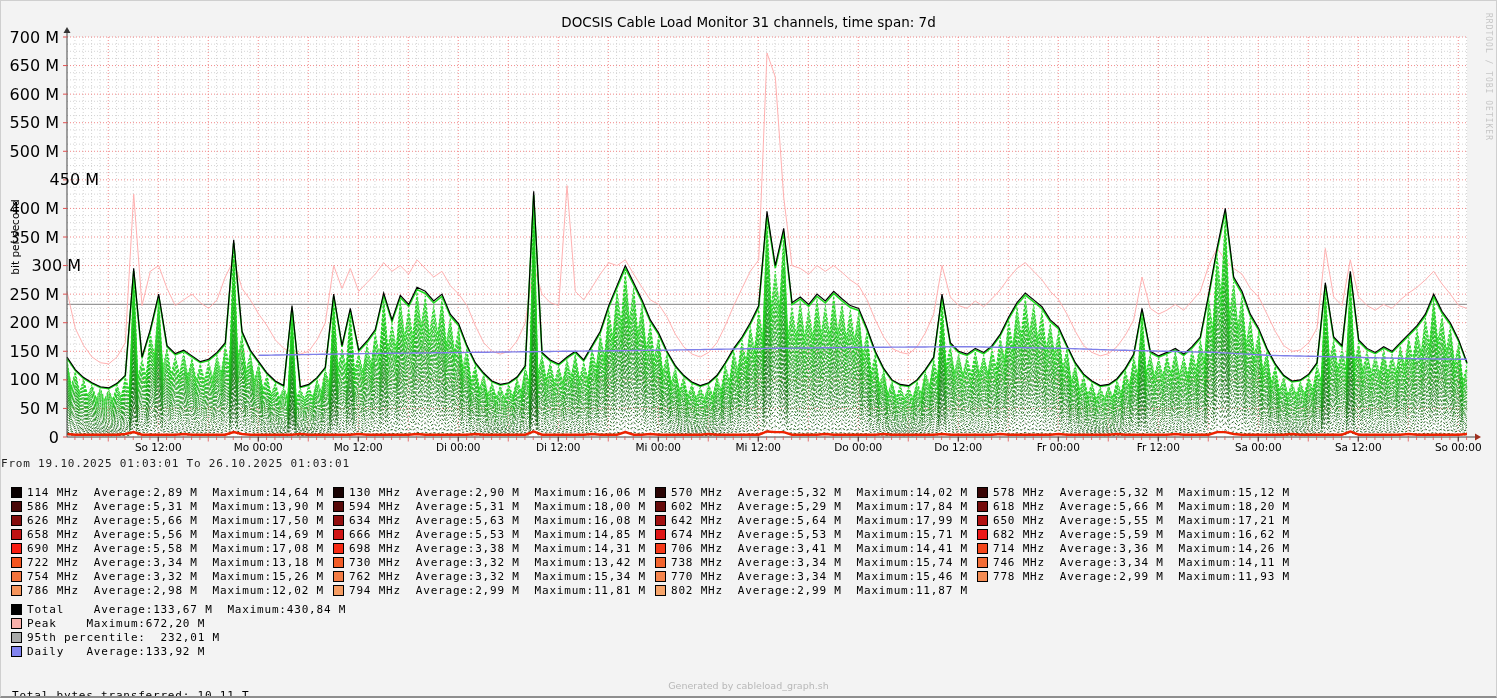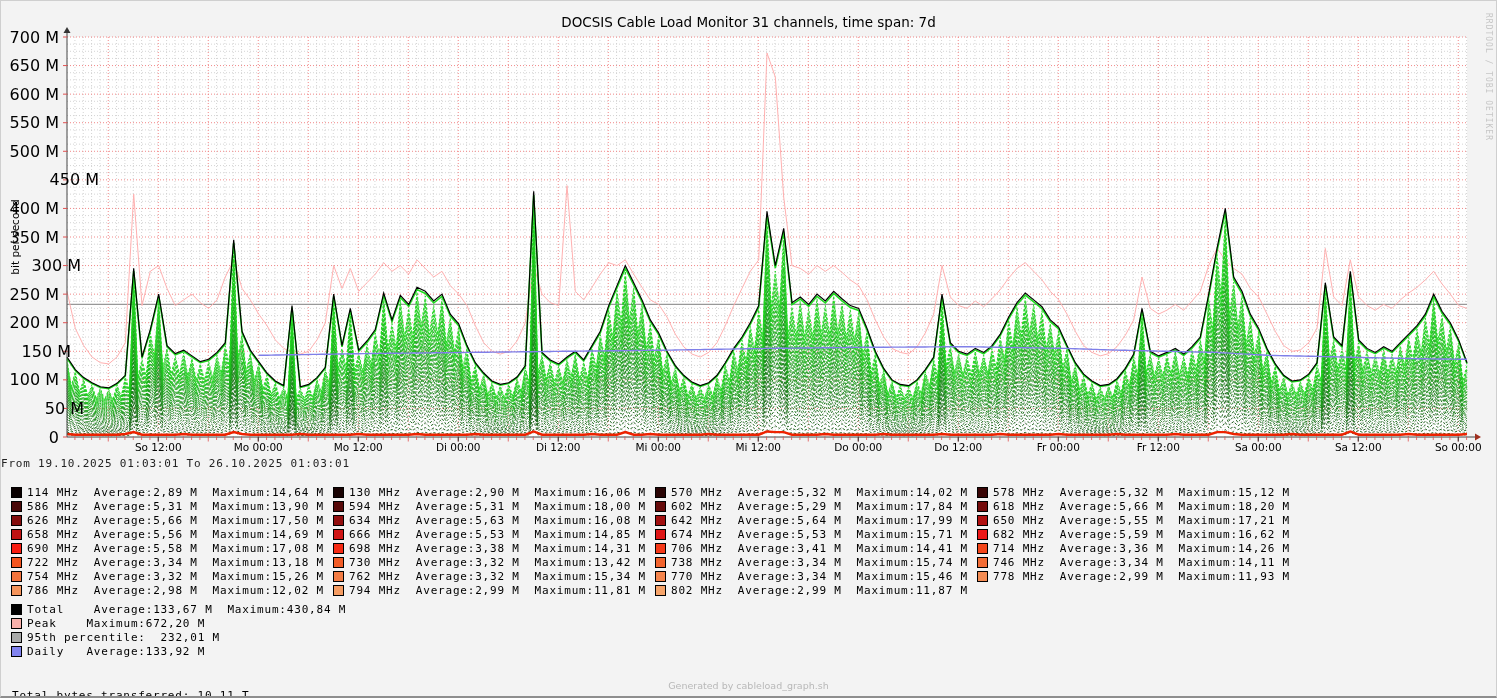--- a/index.html
+++ b/index.html
@@ -504,23 +504,23 @@
         <line x1="6" y1="152.85714285714286" x2="10" y2="152.85714285714286" stroke="#e05050" stroke-width="1"></line>
         <line x1="6" y1="124.28571428571429" x2="10" y2="124.28571428571429" stroke="#e05050" stroke-width="1"></line>
         <line x1="6" y1="95.71428571428571" x2="10" y2="95.71428571428571" stroke="#e05050" stroke-width="1"></line>
         <line x1="6" y1="67.14285714285714" x2="10" y2="67.14285714285714" stroke="#e05050" stroke-width="1"></line>
         <line x1="6" y1="38.57142857142857" x2="10" y2="38.57142857142857" stroke="#e05050" stroke-width="1"></line>
         <line x1="6" y1="10" x2="10" y2="10" stroke="#e05050" stroke-width="1"></line>
       </g>
     </svg>
   <div id="yticks">
       <div class="ytick" style="left: 0px; top: 429.5px;">0</div>
-      <div class="ytick" style="left: 0px; top: 400.929px; padding-left: 25px;">50 M</div>
+      <div class="ytick" style="left: 0px; top: 400.929px;">50 M</div>
       <div class="ytick" style="left: 0px; top: 372.357px;">100 M</div>
-      <div class="ytick" style="left: 12px; top: 343.786px;">150 M</div>
+      <div class="ytick" style="left: 0px; top: 343.786px;">150 M</div>
       <div class="ytick" style="left: 0px; top: 315.214px;">200 M</div>
       <div class="ytick" style="left: 0px; top: 286.643px;">250 M</div>
       <div class="ytick" style="left: 0px; top: 258.071px; padding-left: 22px;">300 M</div>
       <div class="ytick" style="left: 0px; top: 229.5px;">350 M</div>
       <div class="ytick" style="left: 0px; top: 200.929px;">400 M</div>
       <div class="ytick" style="left: 0px; top: 172.357px; margin-left: 40px;">450 M</div>
       <div class="ytick" style="left: 0px; top: 143.786px;">500 M</div>
       <div class="ytick" style="left: 0px; top: 115.214px;">550 M</div>
       <div class="ytick" style="left: 0px; top: 86.6429px;">600 M</div>
       <div class="ytick" style="left: 0px; top: 58.0714px;">650 M</div>

